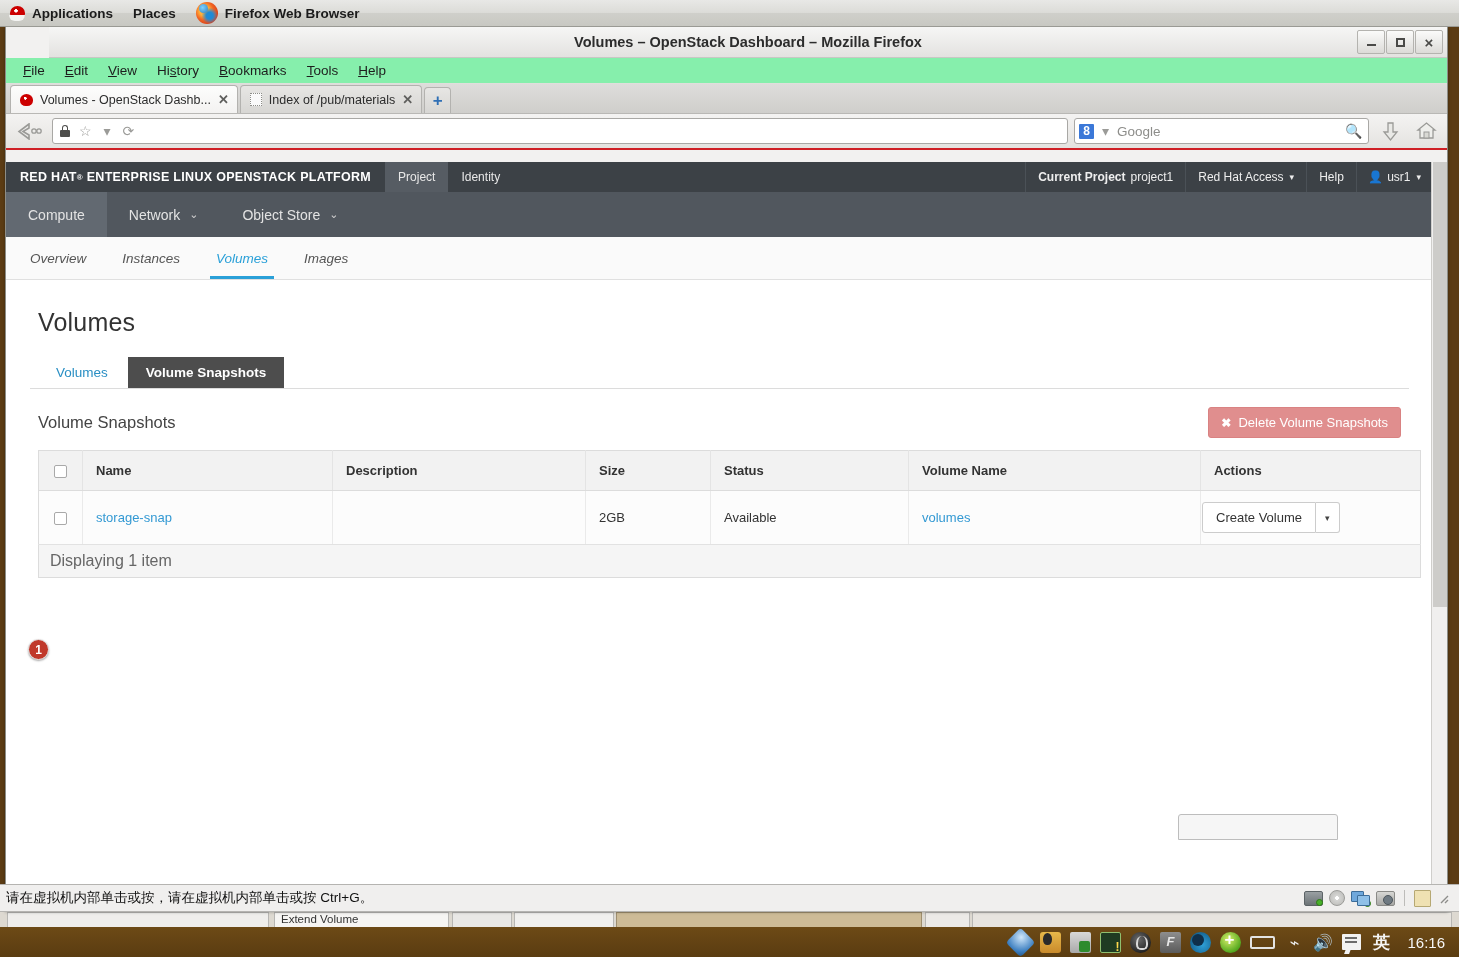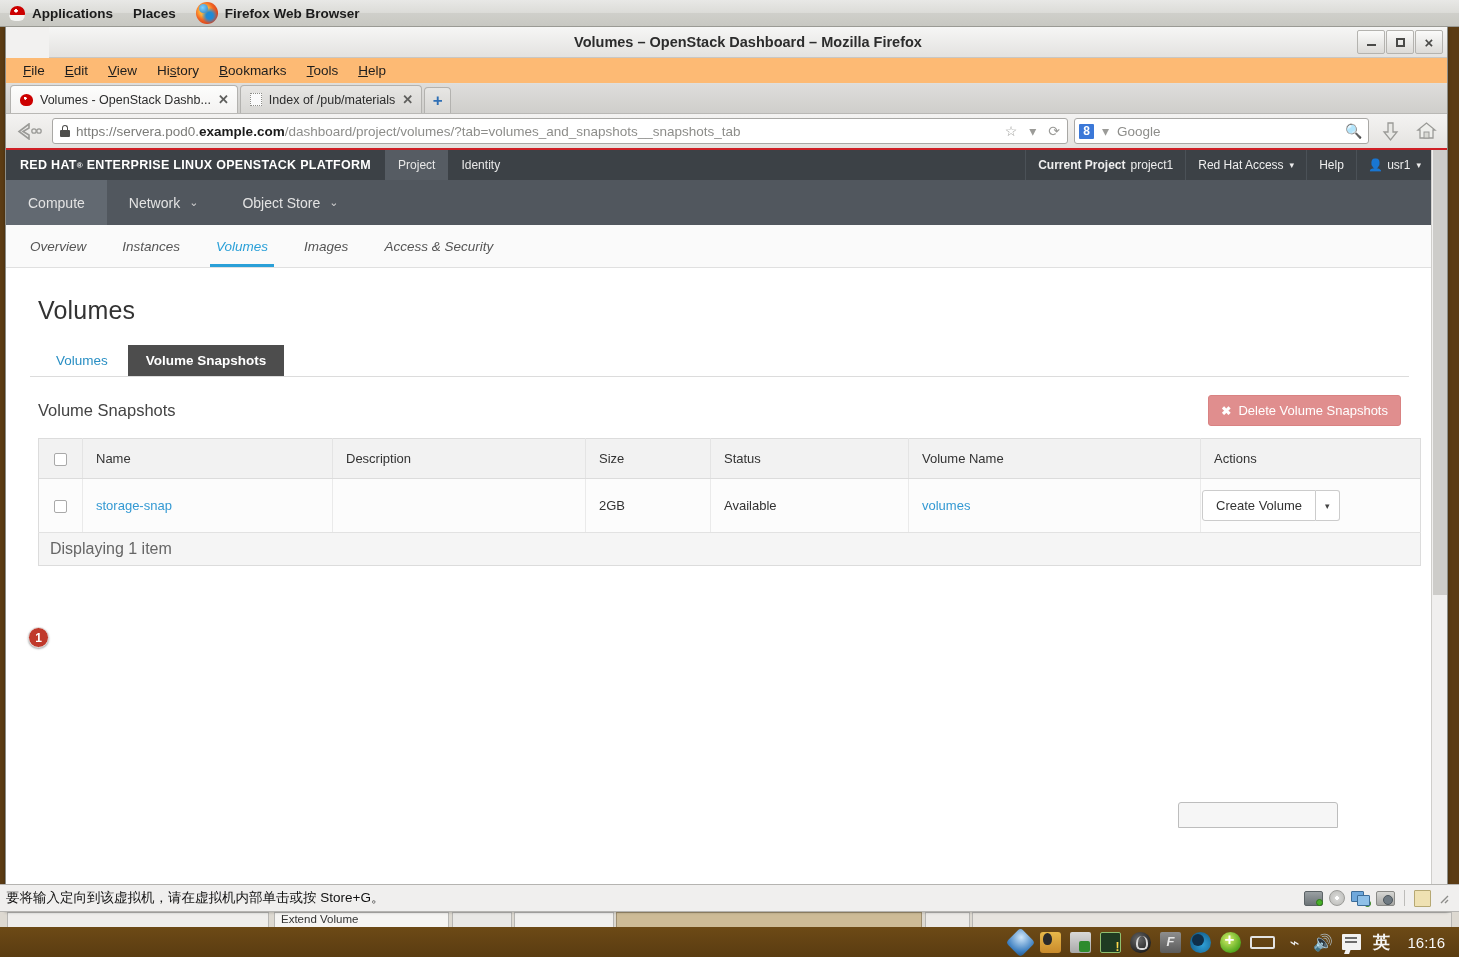--- a/index.html
+++ b/index.html
@@ -69,21 +69,21 @@
     color:#4a4a48; font-size:12px;
   }
   .win-btn .glyph{ display:block; }
   .wb-min .glyph{ width:9px;height:2px;background:#4a4a48;margin-top:6px; }
   .wb-max .glyph{ width:9px;height:9px;border:2px solid #4a4a48; }
   .wb-close .glyph{ font-size:15px; line-height:13px; font-weight:bold; }
 
   
   #menubar{
     height:26px; display:flex; align-items:center; padding-left:8px; gap:2px;
-    background:#fdba74; border-bottom:1px solid #e0dfdc;
+    background:#86efac; border-bottom:1px solid #e0dfdc;
     font-size:13.5px; color:#1d1d1d;
   }
   .menu-item{ padding:3px 9px; border-radius:2px; }
   .menu-item .u{ text-decoration:underline; }
 
   
   #tabstrip{
     height:30px; background:linear-gradient(to bottom,#dedddb,#cfcecb);
     display:flex; align-items:flex-end; padding-left:4px; gap:2px;
     border-bottom:1px solid #b9b8b5;
@@ -136,21 +136,21 @@
     width:295px; height:26px; background:#fff; border:1px solid #a9a8a5; border-radius:3px;
     display:flex; align-items:center; padding:0 5px 0 4px; gap:5px;
   }
   #g-icon{ width:15px;height:15px;background:#3b78d8;color:#fff;font-weight:bold;font-size:12px;
            display:flex;align-items:center;justify-content:center;border-radius:1px;flex:none; }
   #search-ph{ flex:1; font-size:13.5px; color:#8d8d8a; }
   #mag{ color:#2a62b5; font-size:14px; }
   .toolbtn{ width:30px;height:28px;display:flex;align-items:center;justify-content:center;color:#86867f; }
 
   
-  #viewport{ position:relative; height:785px; background:#fff; overflow:hidden; }
+  #viewport{ position:relative; height:785px; background:#fff; overflow:hidden;margin-top:12px; }
   #page{ position:absolute; left:0; top:0; width:1427px; height:700px; background:#fff; }
 
   
   #rhos-top{
     height:30px; background:#3c4146; display:flex; align-items:stretch;
     color:#fff; font-size:12px;
   }
   #brand{
     display:flex;align-items:center; padding:0 14px; font-weight:bold; letter-spacing:.3px;
     font-size:12.5px;
@@ -191,21 +191,21 @@
   #btn-delete{
     margin-left:auto; background:#e08e8e; color:#fff; border:1px solid #d98282;
     border-radius:3px; padding:7px 12px; font-size:13px; display:flex; align-items:center; gap:7px;
   }
   #btn-delete .x{ font-weight:bold; font-size:12px; }
 
   table#snap-table{ width:1383px; border-collapse:collapse; margin-left:8px; background:#fff;
                     border:1px solid #dcdcdc; font-size:13px; }
   #snap-table thead th{
     background:#f2f2f2; border-bottom:1px solid #dcdcdc; border-right:1px solid #e4e4e4;
-    text-align:left; padding:12px 13px; font-size:13px; font-weight:normal; color:#333;
+    text-align:left; padding:12px 13px; font-size:13px; font-weight:bold; color:#333;
     height:36px;
   }
   #snap-table thead th:last-child{ border-right:none; }
   #snap-table tbody td{
     border-bottom:1px solid #e2e2e2; border-right:1px solid #eaeaea;
     padding:14px 13px; color:#333; background:#fcfcfc; height:54px;
   }
   #snap-table tbody td:last-child{ border-right:none; }
   .col-chk{ width:44px; text-align:center !important; padding-left:0 !important; padding-right:0 !important; }
   .chk{ width:13px;height:13px;border:1px solid #a9a9a9;background:#fff;border-radius:2px;display:inline-block;vertical-align:middle; }
@@ -379,21 +379,20 @@
         <path d="M13 1 L3 8.5 L13 16 L13 12 L7 8.5 L13 5 Z" fill="none" stroke="#9a9a97" stroke-width="1.6"></path>
         <circle cx="18" cy="8" r="2.2" fill="none" stroke="#9a9a97" stroke-width="1.3"></circle>
         <circle cx="23" cy="8" r="2.2" fill="none" stroke="#9a9a97" stroke-width="1.3"></circle>
       </svg>
     </div>
     <div id="urlbar">
       <span id="lock-icon">
           <span class="shack"></span>
           <span class="body"></span>
         </span>
-      <span id="url-text"><span class="scheme">https://</span><span>servera.pod0.</span><b>example.com</b><span class="path">/dashboard/project/volumes/?tab=volumes_and_snapshots__snapshots_tab</span></span>
       <span class="url-btn">☆</span>
       <span class="url-btn">▾</span>
       <span class="url-btn">⟳</span>
     </div>
     <div id="searchbar">
       <span id="g-icon">8</span>
       <span class="url-btn">▾</span>
       <span id="search-ph">Google</span>
       <span id="mag">🔍</span>
     </div>
@@ -449,21 +448,20 @@
           <span>Object Store</span>
           <span class="caret">⌄</span>
         </div>
       </div>
 
       <div id="crumbs">
         <div class="crumb">Overview</div>
         <div class="crumb">Instances</div>
         <div class="crumb sel">Volumes</div>
         <div class="crumb">Images</div>
-        <div class="crumb">Access &amp; Security</div>
       </div>
 
       <div id="content">
         <h1 id="page-title">Volumes</h1>
 
         <div id="subtabs">
           <div class="subtab">Volumes</div>
           <div class="subtab active">Volume Snapshots</div>
         </div>
 
@@ -522,21 +520,21 @@
 
     <div id="vscroll">
       <div id="vthumb"></div>
 
     </div>
 
   </div>
 </div>
 
 <div id="vm-status">
-  <span>要将输入定向到该虚拟机，请在虚拟机内部单击或按 Store+G。</span>
+  <span>请在虚拟机内部单击或按，请在虚拟机内部单击或按 Ctrl+G。</span>
   <span id="vm-status-icons">
     <span class="vmicon vm-hdd">
         <span class="greendot"></span>
       </span>
     <span class="vmicon vm-cd"></span>
     <span class="vmicon vm-net">
         <span class="greendot"></span>
       </span>
     <span class="vmicon vm-cam"></span>
     <span class="vm-sep"></span>

